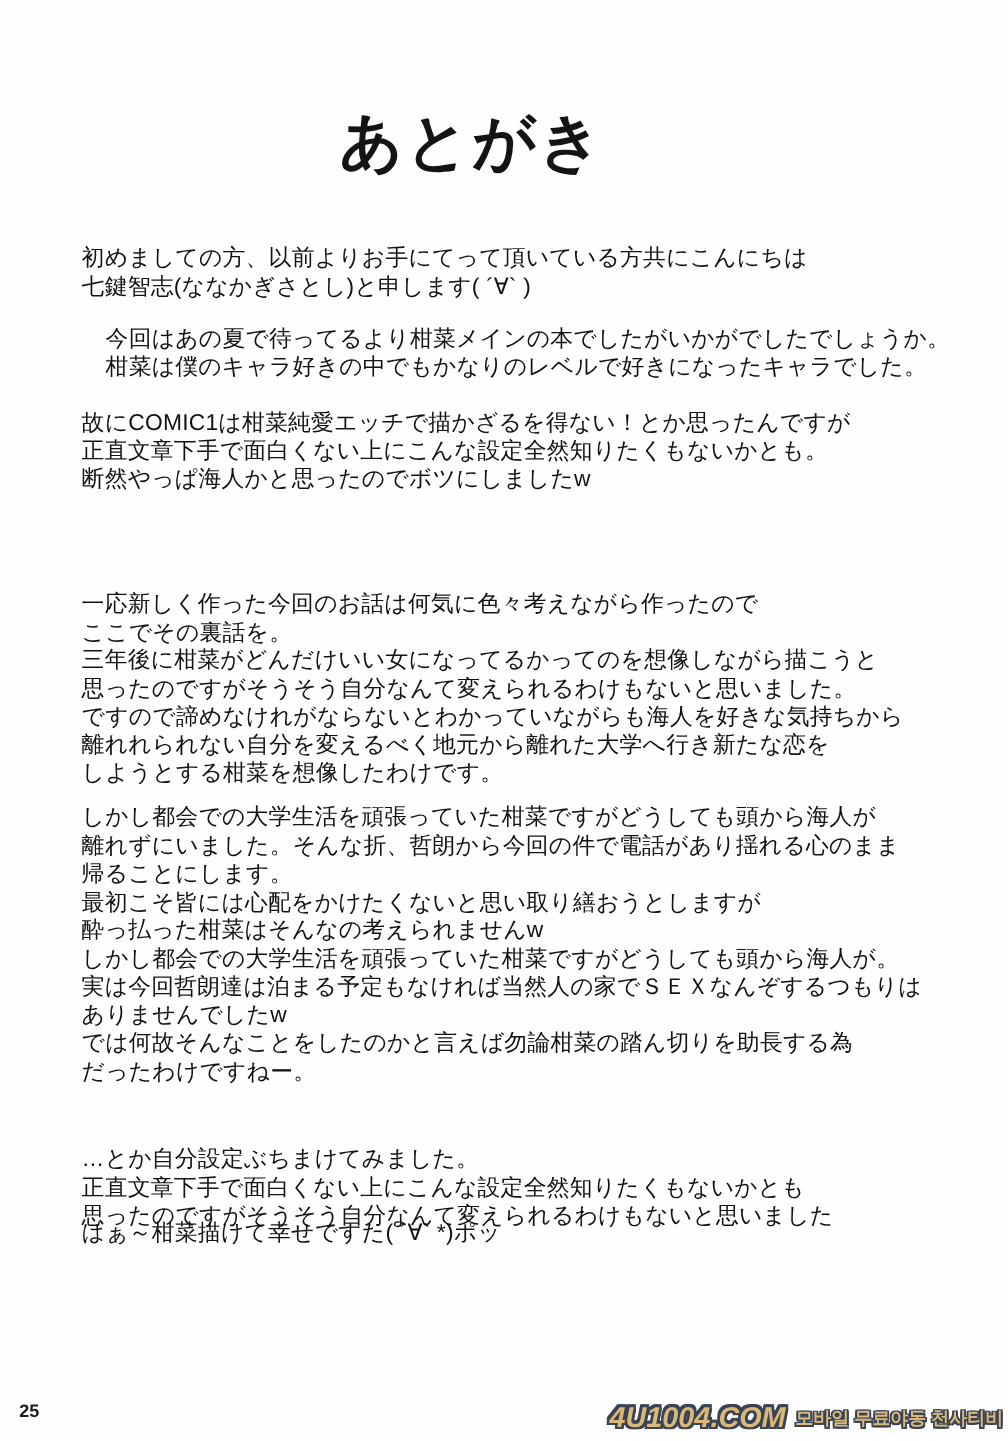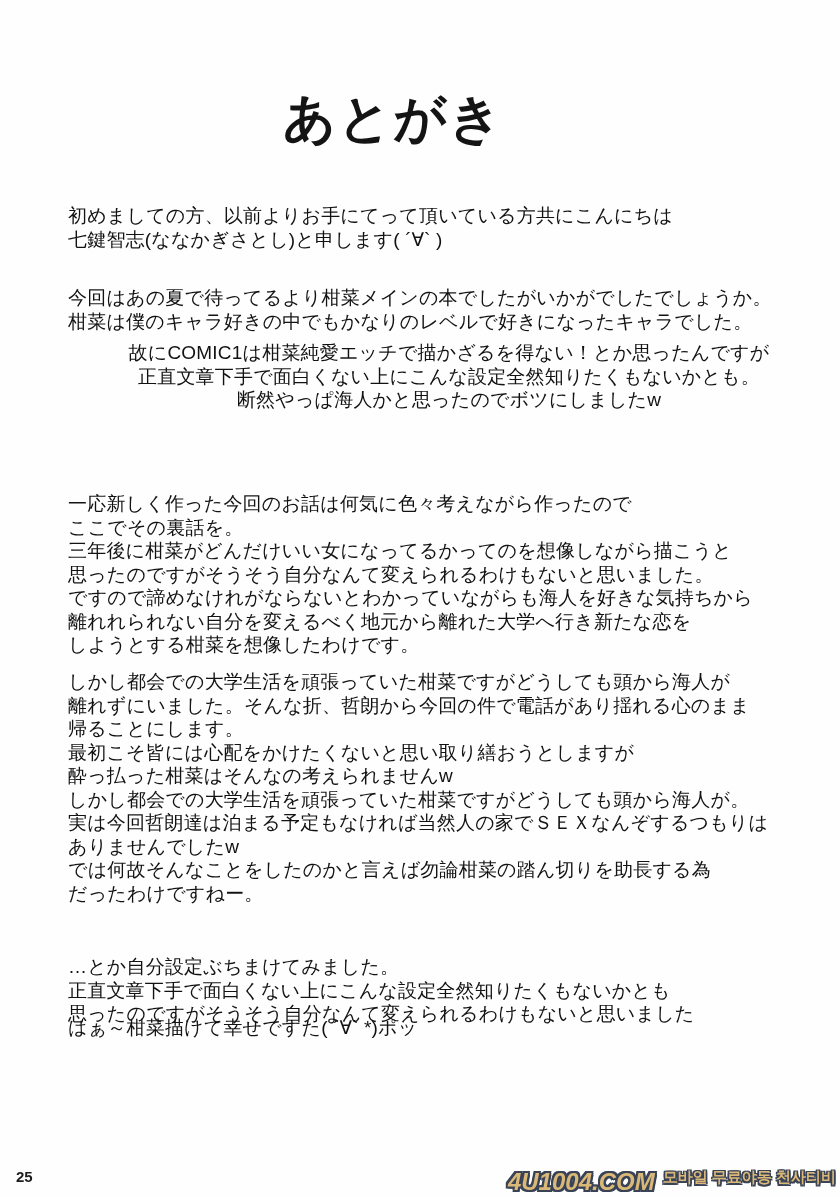--- a/index.html
+++ b/index.html
@@ -33,39 +33,40 @@
     right: 10px;
   }
   .text-block .line {
     font-size: 19px;
     line-height: 23.5px;
     letter-spacing: 0.2px;
     white-space: nowrap;
     color: #121212;
   }
   .block-0 { top: 204px; }
-  .block-1 { top: 286px; }
-  .block-2 { top: 341px; text-align: center; }
+  .block-1 { top: 271px; margin-left: 20px; }
+  .block-2 { top: 341px; }
   .block-3 { top: 492px; }
   .block-4 { top: 670px; }
   .block-5 { top: 931px; margin-top: 24px; }
   .block-6 { top: 1016px; }
   .page-number {
     position: absolute;
     left: 16px;
     top: 1168px;
     font-size: 15px;
     font-weight: bold;
     color: #1c1c1c;
   }
   .watermark {
     position: absolute;
     right: 4px;
     top: 1168px;
     display: flex;
+    align-items: center;
     gap: 8px;
     white-space: nowrap;
   }
   .watermark .site {
     font-size: 24px;
     font-weight: bold;
     font-style: italic;
     letter-spacing: 0px;
     color: #d9b878;
     text-shadow:

